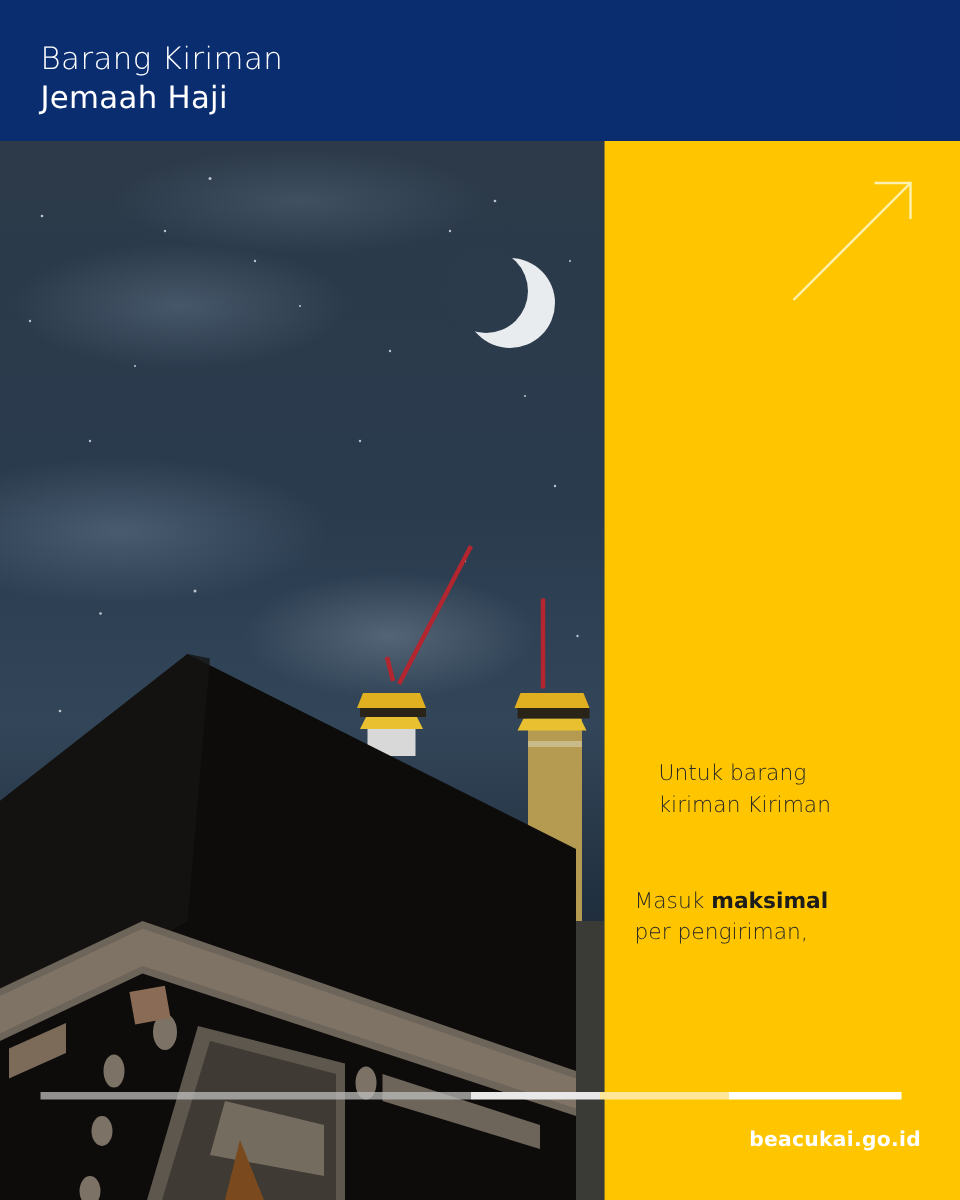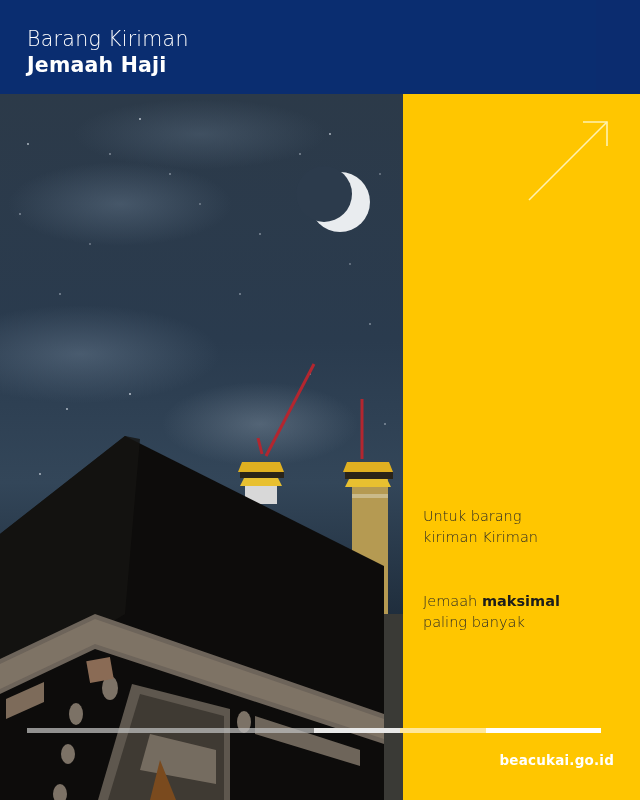--- a/index.html
+++ b/index.html
@@ -8,21 +8,21 @@
 
     .header {
       position: absolute; left: 0; top: 0; width: 596px; height: 94px;
       background: #0a2d70;
       padding: 26px 0 0 27px;
     }
     .header .line1 {
       color: #ffffff; font-size: 20.5px; font-weight: 300; letter-spacing: 0.3px; line-height: 26px;
     }
     .header .line2 {
-      color: #ffffff; font-size: 20.5px; font-weight: 700; letter-spacing: 0.2px; line-height: 26px;
+      color: #ffffff; font-size: 20.5px; font-weight: 400; letter-spacing: 0.2px; line-height: 26px;
     }
 
     .photo {
       position: absolute; left: 0; top: 94px; width: 403px; height: 706px; overflow: hidden;
       background:
         radial-gradient(ellipse 160px 60px at 120px 110px, rgba(120,140,160,0.35), transparent 70%),
         radial-gradient(ellipse 200px 70px at 80px 260px, rgba(130,150,170,0.35), transparent 70%),
         radial-gradient(ellipse 140px 60px at 260px 330px, rgba(150,165,180,0.35), transparent 70%),
         radial-gradient(ellipse 180px 50px at 200px 40px, rgba(110,130,150,0.3), transparent 70%),
         linear-gradient(180deg, #2c3a49 0%, #2a3b4e 35%, #334659 55%, #1e2c3b 75%, #1a2530 100%);
@@ -32,21 +32,21 @@
     .panel {
       position: absolute; left: 403px; top: 94px; width: 237px; height: 706px;
       background: #ffc600;
     }
     .arrow { position: absolute; left: 120px; top: 22px; }
 
     .headline { position: absolute; left: 20px; top: 295px; color: #1d1d1b; }
     .headline .light { font-size: 20px; font-weight: 300; line-height: 28px; display: block; }
     .headline .bold { font-size: 20px; font-weight: 700; line-height: 28px; display: block; }
 
-    .body1 { position: absolute; left: 20px; top: 412px; color: #2a2a26; font-size: 14.5px; line-height: 21px; font-weight: 300; }
+    .body1 { position: absolute; left: 36px; top: 412px; color: #2a2a26; font-size: 14.5px; line-height: 21px; font-weight: 300; }
     .body1 span { display: block; }
 
     .body2 { position: absolute; left: 20px; top: 497px; color: #2a2a26; font-size: 14.5px; line-height: 21px; font-weight: 300; }
     .body2 .row { display: block; }
     .body2 b { font-weight: 700; color: #1d1d1b; margin-top: 16px; }
 
     .progress {
       position: absolute; left: 27px; top: 728px; width: 574px; height: 5px;
     }
     .progress .seg { position: absolute; top: 0; height: 5px; }
@@ -146,22 +146,22 @@
     <polyline points="60,6 84,6 84,30" fill="none" stroke="#fff2b0" stroke-width="1.6"></polyline>
   </svg>
 
 
   <div class="body1">
     <span>Untuk barang</span>
     <span>kiriman Kiriman</span>
   </div>
 
   <div class="body2">
-    <span class="row"><span>Jemaah </span><b>maksimal</b></span>
-    <span class="row">paling banyak</span>
+    <span class="row"><span>Masuk </span><b>maksimal</b></span>
+    <span class="row">per pengiriman,</span>
   </div>
 </div>
 
 <div class="progress" id="progress">
     <div class="seg" style="left: 0%; width: 50%; background: rgb(189, 189, 189); opacity: 0.75;"></div>
     <div class="seg" style="left: 50%; width: 15%; background: rgb(232, 232, 232); opacity: 1;"></div>
     <div class="seg" style="left: 65%; width: 15%; background: rgb(255, 231, 154); opacity: 1;"></div>
     <div class="seg" style="left: 80%; width: 20%; background: rgb(255, 255, 255); opacity: 1;"></div>
   </div>
 

